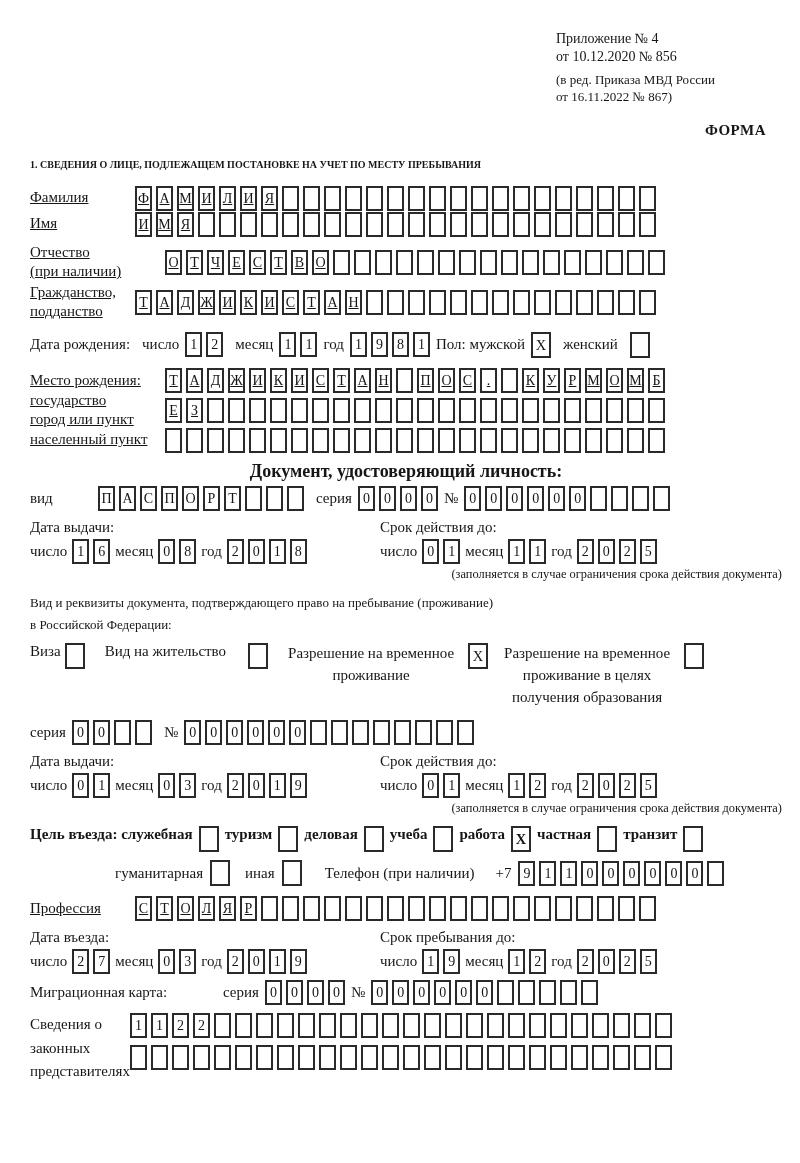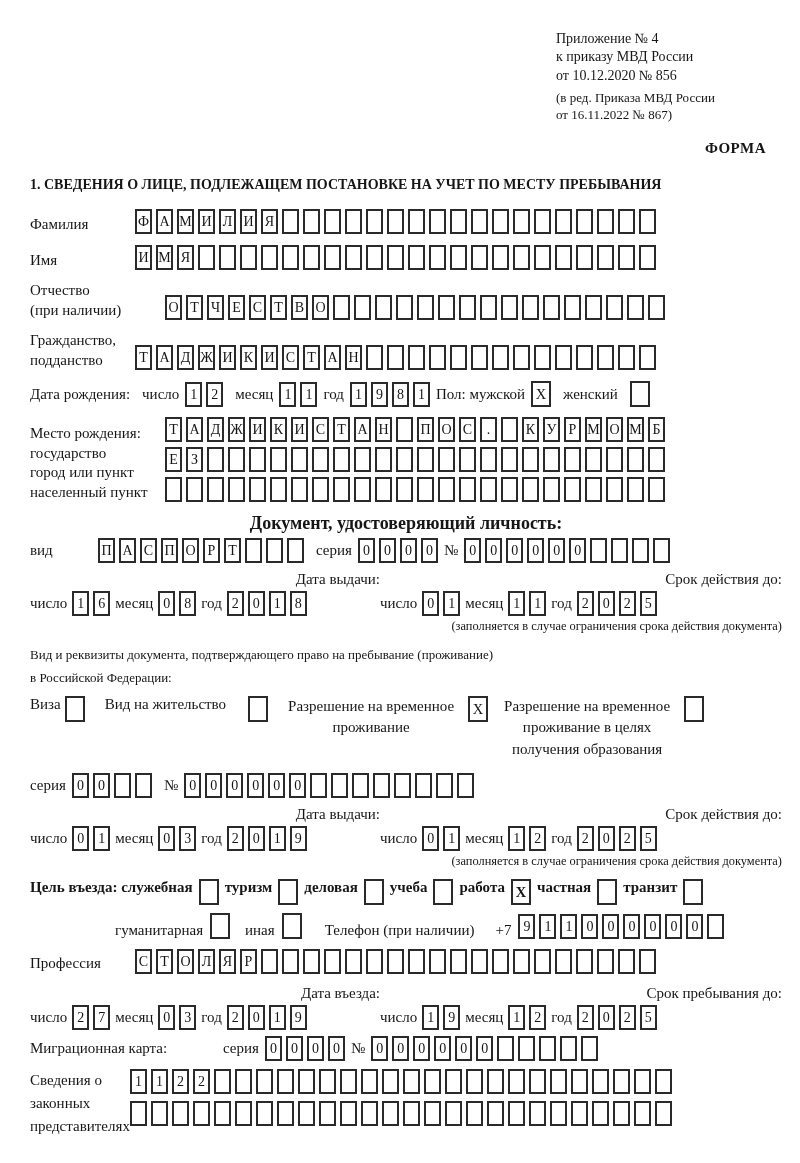--- a/index.html
+++ b/index.html
@@ -8,69 +8,68 @@
   .page { width:800px; min-height:1163px; padding:30px 18px 30px 30px; background:#fff; }
 
   
   .hdr { margin-left:auto; width:226px; font-size:14px; line-height:1.32; }
   .hdr .sub { font-size:13px; margin-top:5px; line-height:1.3; }
   .form-label { font-weight:bold; text-align:right; padding-right:16px; margin-top:16px; font-size:15px; letter-spacing:0.5px; }
 
   
   .title { text-align:center; font-weight:bold; font-size:15.5px; line-height:1.6; margin-top:14px; }
   .blank-line { display:inline-block; width:54px; border-bottom:2px solid #333; height:12px; margin-left:8px; }
-  .sec-head { font-weight:bold; font-size:14px; margin:20px 0 16px 0; }
+  .sec-head { font-weight:bold; font-size:10px; margin:20px 0 16px 0; }
 
   
-  .row { display:flex; align-items:flex-end; margin-bottom:11px; }
+  .row { display:flex; align-items:center; margin-bottom:1px;text-decoration:underline; }
   .lbl { font-size:15px; line-height:1.3; flex:none; }
   .w105 { width:105px; }
   .w135 { width:135px; }
   .cells { display:flex; gap:4px; flex:none; }
   .cell { display:block; width:17px; height:25px; border:2px solid #2a2a2a; text-align:center;
           font-size:14px; line-height:21px; flex:none; background:#fff; }
   .cbx { display:inline-block; width:20px; height:26px; border:2px solid #2a2a2a; text-align:center;
          font-size:14.5px; line-height:22px; flex:none; background:#fff; }
   .stack { display:flex; flex-direction:column; gap:5px; }
 
   .inline-row { display:flex; align-items:center; font-size:15px; }
   .inline-row .gap-s { margin-left:6px; } .inline-row .gap-m { margin-left:12px; }
 
   .center-bold { text-align:center; font-weight:bold; font-size:18px; margin:8px 0 4px 0; }
 
   .twocol { display:flex; margin-top:8px; }
   .col-l { width:350px; flex:none; }
   .col-r { flex:1; }
-  .date-head { text-align:right; font-size:15px; margin-bottom:3px; }
+  .date-head { text-align:left; font-size:15px; margin-bottom:3px; }
   .date-line { display:flex; align-items:center; gap:5px; font-size:15px; }
   .small-note { font-size:12.4px; text-align:right; margin-top:3px; }
 
   .permit-head { font-size:13px; line-height:1.75; margin-top:10px; }
   .permit-row { display:flex; align-items:flex-start; font-size:15px; margin:6px 0 12px 0; }
   .permit-row .opt-lines { text-align:center; line-height:1.45; }
 
   .purpose-row { display:flex; font-size:15px; margin-top:10px; flex-wrap:nowrap;font-weight:bold; }
   .purpose-row > * { margin-right:6px; }
-  .phone-row { display:flex; align-items:flex-end; font-size:15px; margin-top:8px; padding-left:85px; }
+  .phone-row { display:flex; align-items:center; font-size:15px; margin-top:8px; padding-left:85px; }
   .phone-row > * { margin-right:7px; }
 
   .legal { display:flex; margin-top:8px; }
   .legal-lbl { width:100px; flex:none; font-size:15px; line-height:1.55; }
   .legal-rows { display:flex; flex-direction:column; gap:7px; }
 
   .mt6 { margin-top:6px; } .mt10 { margin-top:10px; }
 </style>
 </head>
 <body>
 
 <div class="page">
 
   <div class="hdr">
     <div>Приложение № 4</div>
-    <div>к приказу МВД России</div>
     <div>от 10.12.2020 № 856</div>
     <div class="sub">
       <div>(в ред. Приказа МВД России</div>
       <div>от 16.11.2022 № 867)</div>
     </div>
   </div>
   <div class="form-label">ФОРМА</div>
 
 
   <div class="sec-head">1. СВЕДЕНИЯ О ЛИЦЕ, ПОДЛЕЖАЩЕМ ПОСТАНОВКЕ НА УЧЕТ ПО МЕСТУ ПРЕБЫВАНИЯ</div>

